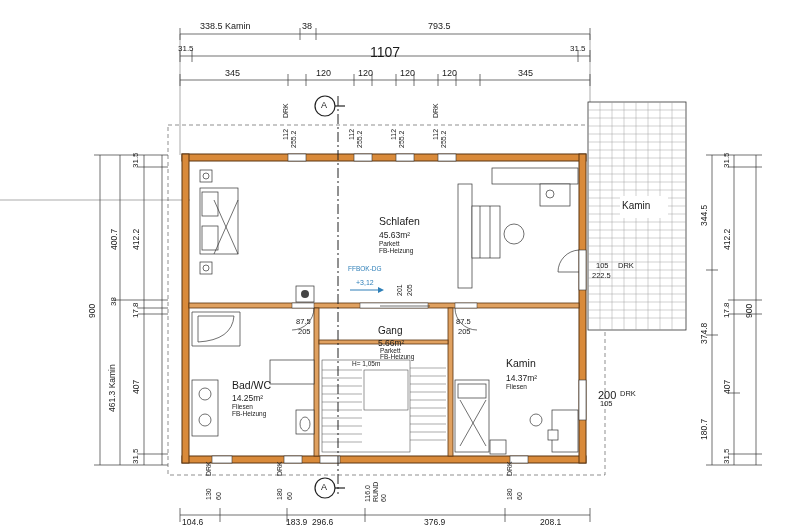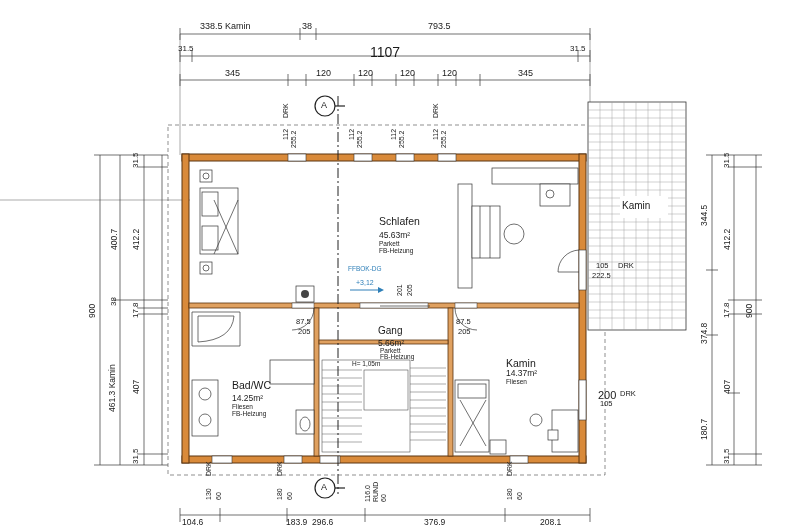--- a/index.html
+++ b/index.html
@@ -379,21 +379,21 @@
 
 <div style="position:absolute;left:232px;top:380px;">
   <div class="overlay" style="position:relative;font-size:10.5px;">Bad/WC</div>
   <div class="overlay" style="position:relative;font-size:8.5px;margin-top:3px;">14.25m²</div>
   <div class="overlay" style="position:relative;font-size:6.5px;margin-top:2px;">Fliesen</div>
   <div class="overlay" style="position:relative;font-size:6.5px;">FB-Heizung</div>
 </div>
 
 <div style="position:absolute;left:506px;top:358px;">
   <div class="overlay" style="position:relative;font-size:10.5px;">Kamin</div>
-  <div class="overlay" style="position:relative;font-size:8.5px;">14.37m²</div>
+  <div class="overlay" style="position:relative;font-size:8.5px;margin-top:5px;">14.37m²</div>
   <div class="overlay" style="position:relative;font-size:6.5px;margin-top:2px;">Fliesen</div>
 </div>
 
 <span class="overlay" style="left:622px;top:201px;font-size:10px;">Kamin</span>
 
 <span class="overlay" style="left:348px;top:266px;font-size:6.5px;color:#2e7fb8;">FFBOK-DG</span>
 <span class="overlay" style="left:356px;top:279px;font-size:7px;color:#2e7fb8;">+3,12</span>
 
 <span class="overlay" style="left:396px;top:296px;font-size:7px;transform:rotate(-90deg);transform-origin:0 0;">201</span>
 <span class="overlay" style="left:406px;top:296px;font-size:7px;transform:rotate(-90deg);transform-origin:0 0;">205</span>

